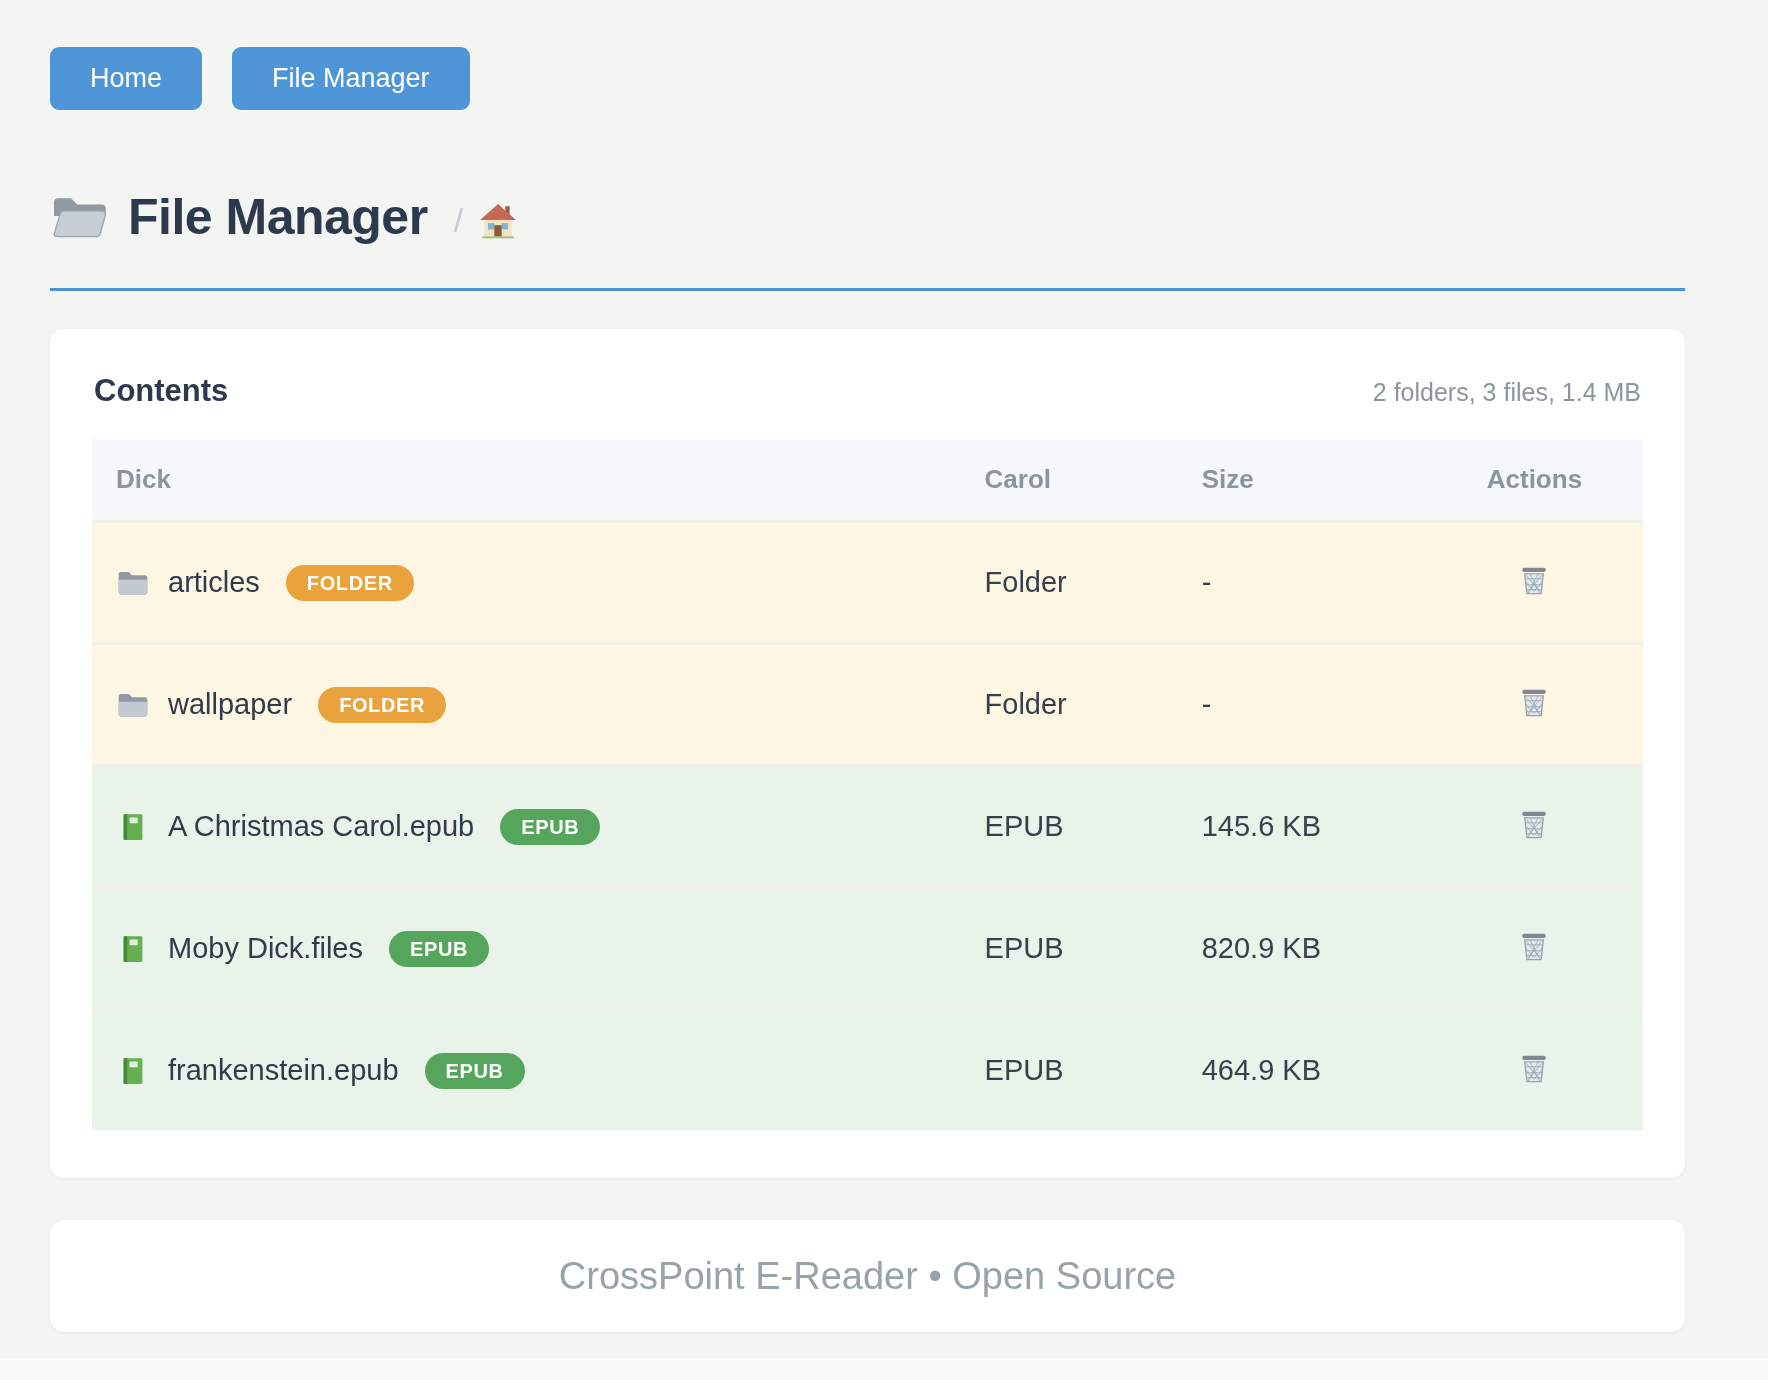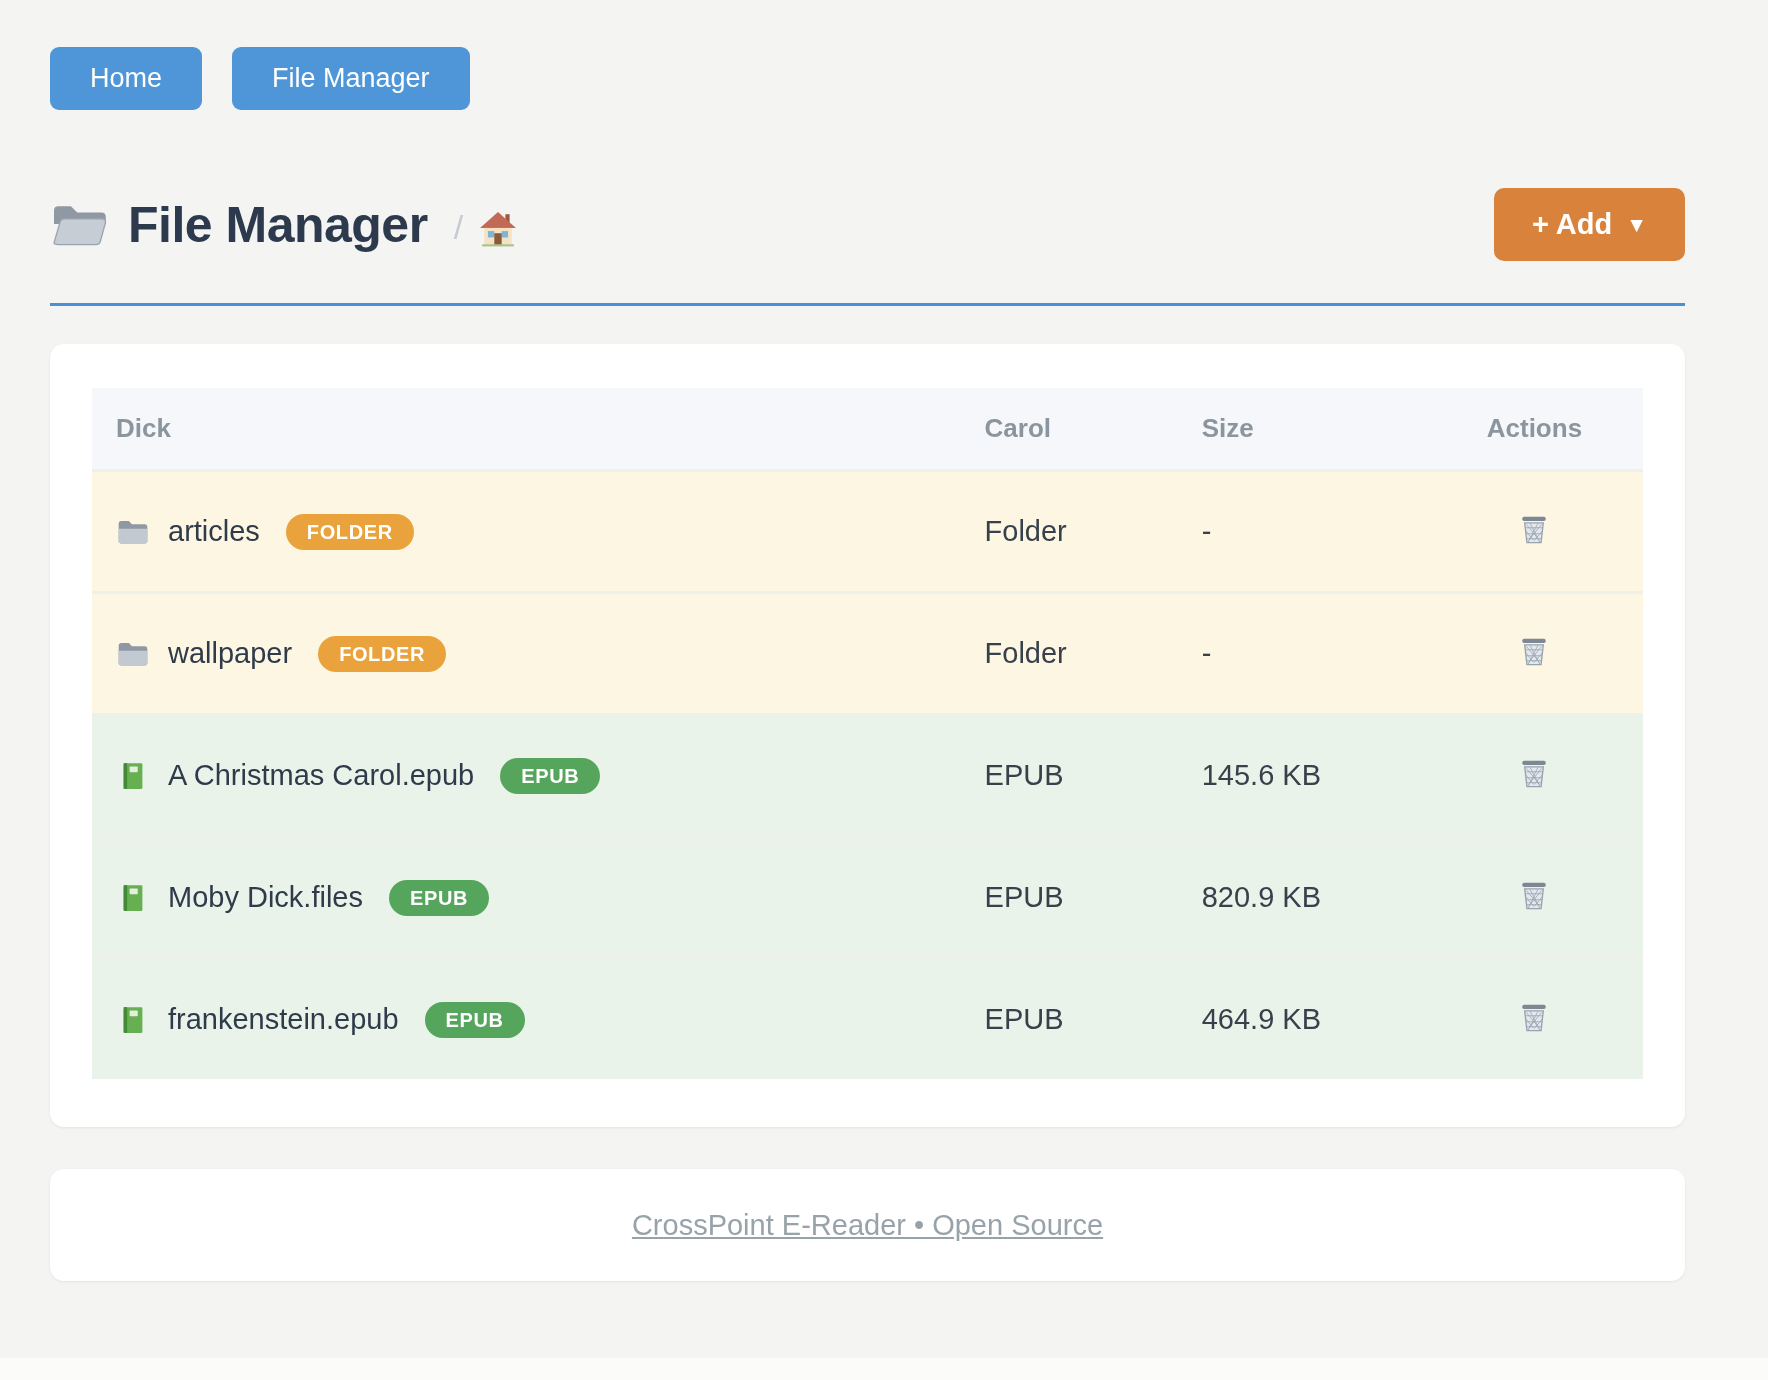--- a/index.html
+++ b/index.html
@@ -100,21 +100,21 @@
   .kind-epub .badge{background:var(--badge-epub);}
   .cell-actions{text-align:center;padding-left:0;}
   .trash-btn{background:none;border:none;cursor:pointer;padding:4px;}
   .trash-btn svg{width:36px;height:36px;}
 
   
   .footer-card{
     margin-top:42px;height:112px;
     display:flex;align-items:center;justify-content:center;
   }
-  .footer-text{font-size:29px;color:#98a3a9;text-decoration:underline;}
+  .footer-text{font-size:38px;color:#98a3a9;}
 
   .bottom-strip{
     position:absolute;left:0;right:0;bottom:0;height:22px;background:#fbfbfa;
   }
 </style>
 </head>
 <body>
 
 <div class="page">
 
@@ -139,29 +139,29 @@
           <rect x="25" y="4" width="4" height="8" fill="#9a5b43"></rect>
           <path d="M18 2 L35 17 H1 z" fill="#c26a55"></path>
           <rect x="5" y="17" width="26" height="16" fill="#f3e3c2"></rect>
           <rect x="8.5" y="20" width="6" height="6" fill="#7fb2d8" stroke="#b0induced" stroke-width="0"></rect>
           <rect x="21.5" y="20" width="6" height="6" fill="#7fb2d8"></rect>
           <rect x="14.5" y="22" width="7" height="11" fill="#8a5a3b"></rect>
           <rect x="3" y="32.5" width="30" height="2" fill="#a9c08b"></rect>
         </svg>
       </span>
     </div>
-    <button class="add-btn">
-      <span>+ Add</span>
-      <span class="caret">▼</span>
-    </button>
   </header>
 
   <div class="divider"></div>
 
   <section class="card main-card">
+    <div class="card-head">
+      <h2>Contents</h2>
+      <span class="summary">2 folders, 3 files, 1.4 MB</span>
+    </div>
     <table>
       <colgroup>
           <col class="c-name">
           <col class="c-type">
           <col class="c-size">
           <col class="c-actions">
         </colgroup>
       <thead>
         <tr>
           <th>Dick</th>

